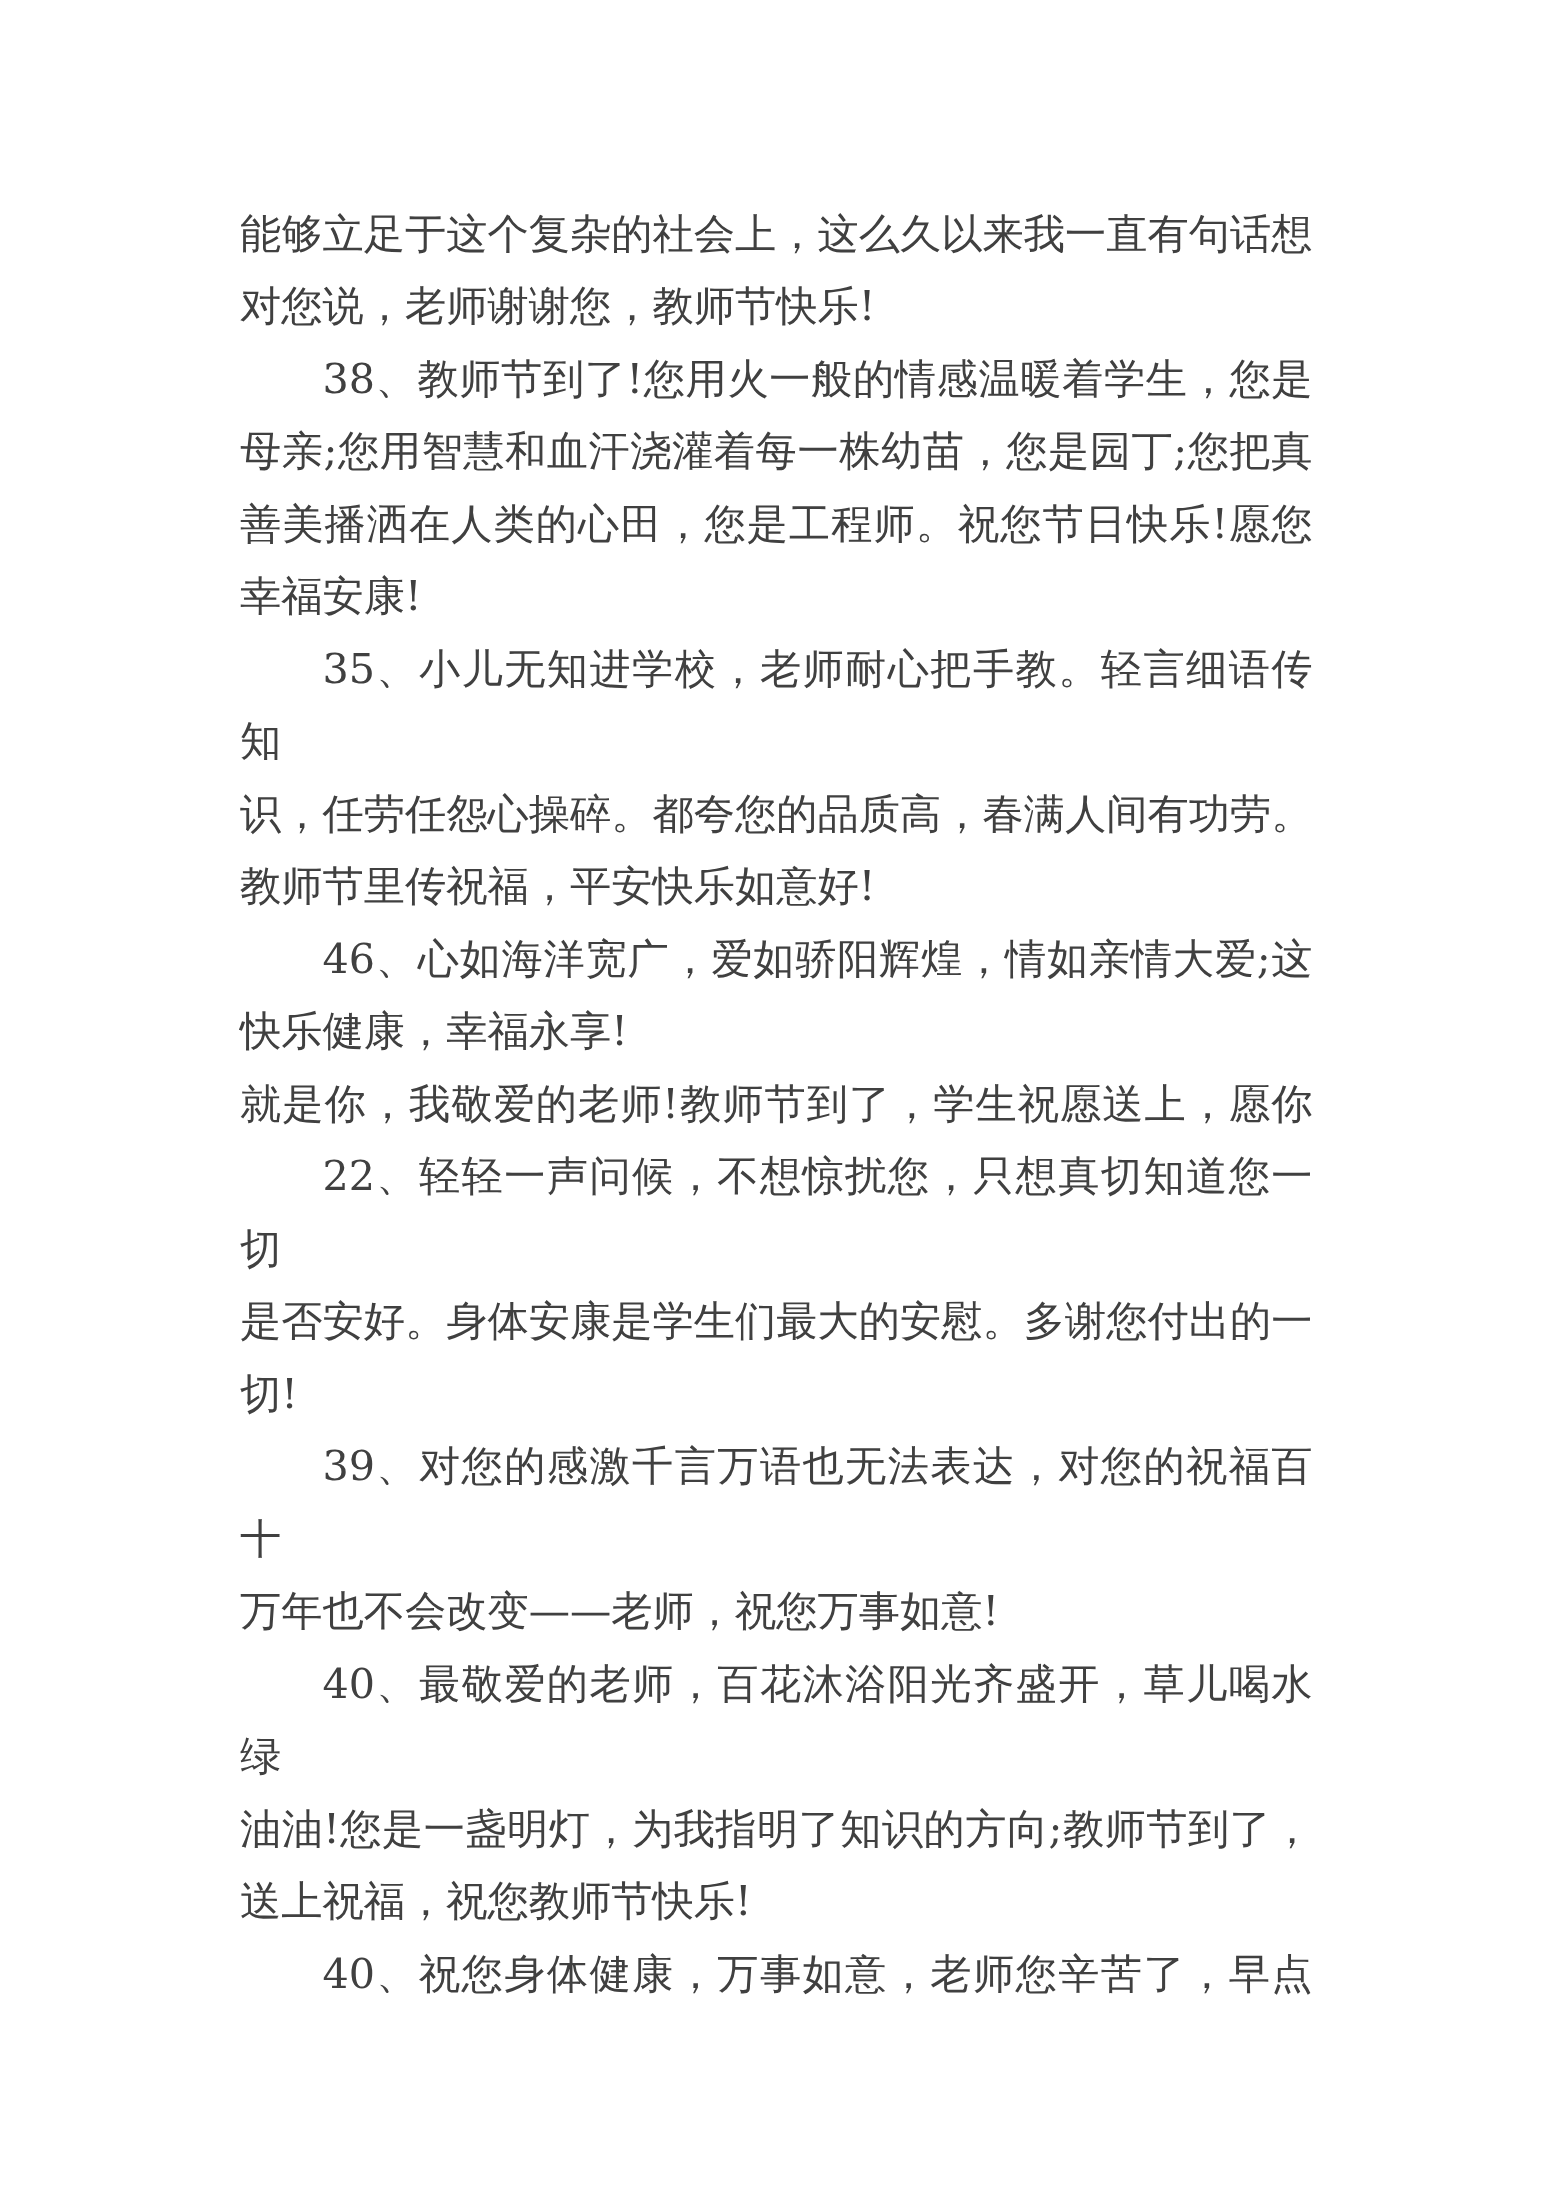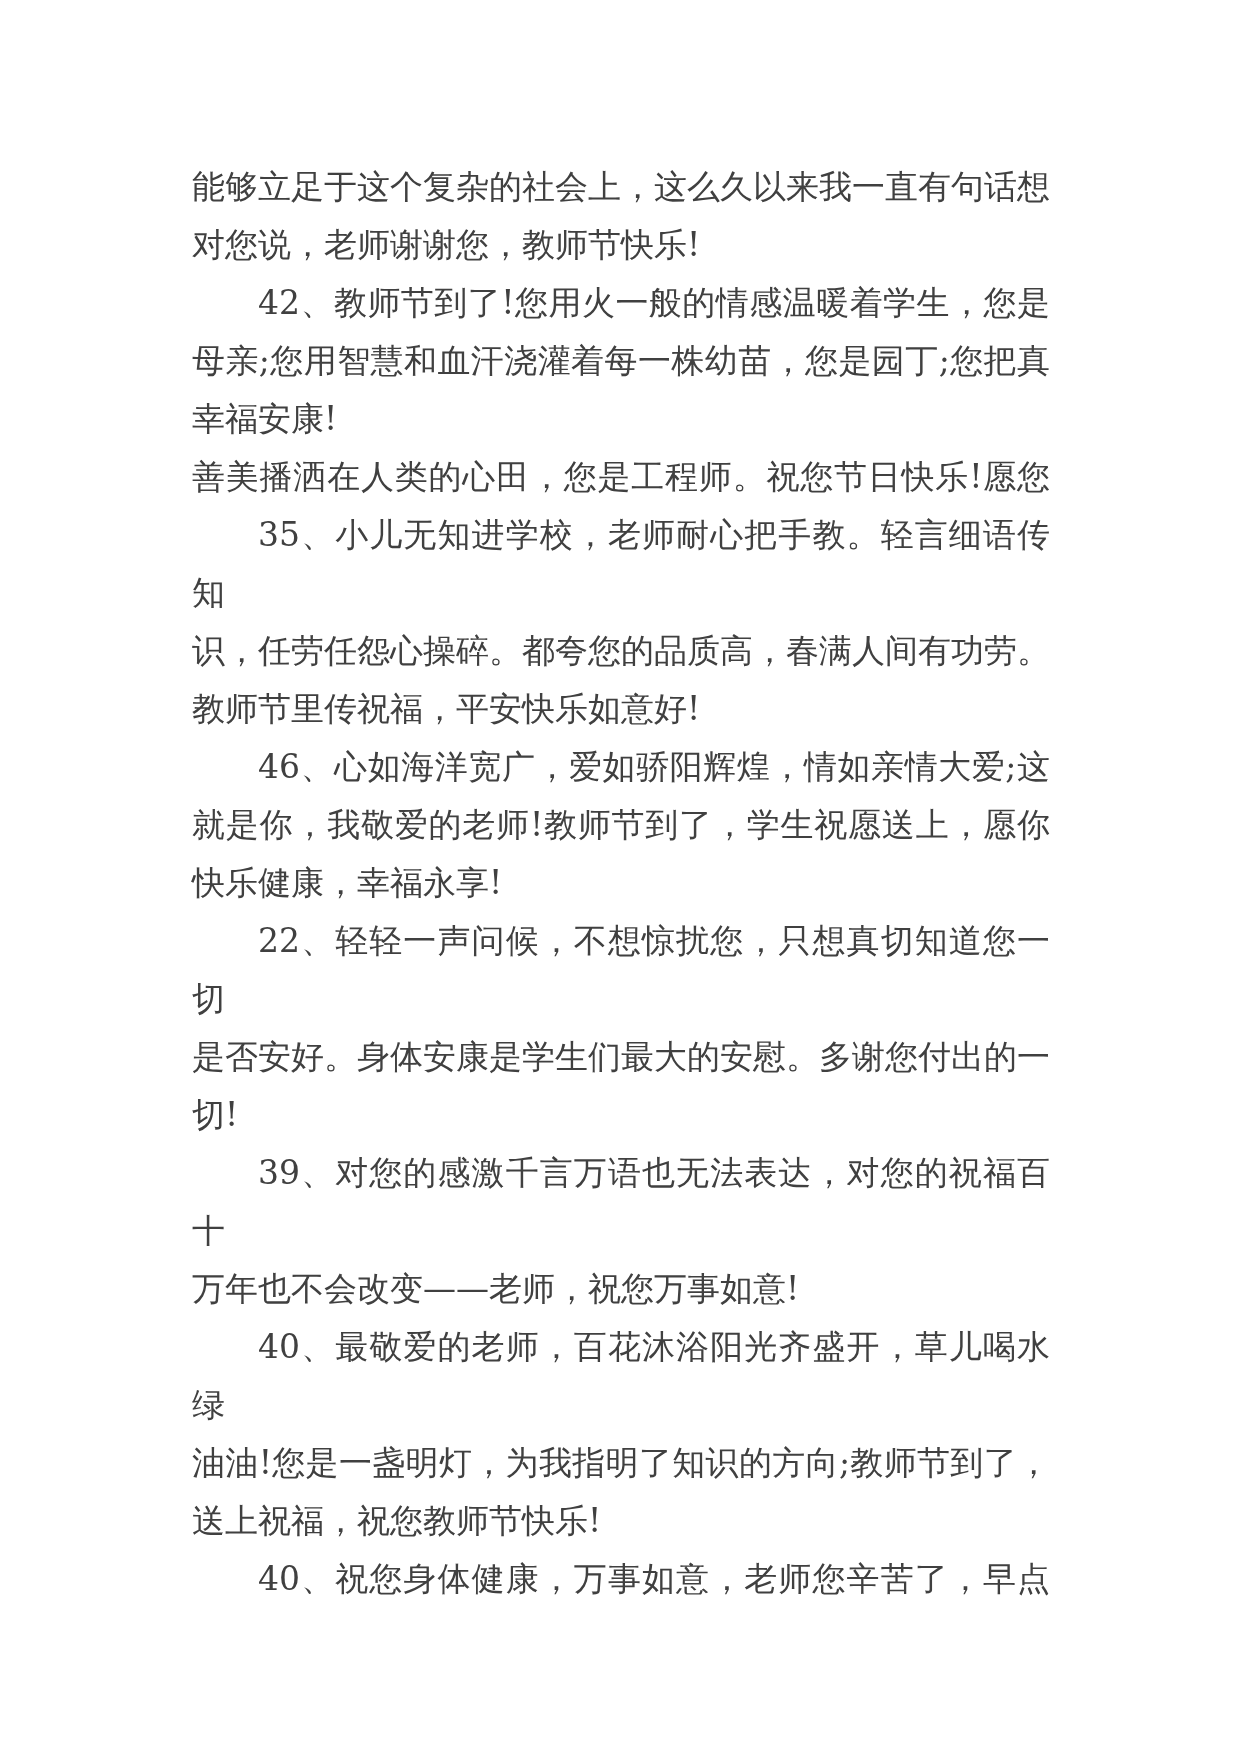--- a/index.html
+++ b/index.html
@@ -45,37 +45,37 @@
 
 <div class="page">
   <div class="text-block">
 
     <div class="para">
       <div class="ln fill">能够立足于这个复杂的社会上，这么久以来我一直有句话想</div>
       <div class="ln last">对您说，老师谢谢您，教师节快乐!</div>
     </div>
 
     <div class="para">
-      <div class="ln fill first">42、教师节到了!您用火一般的情感温暖着学生，您是</div>
+      <div class="ln fill first">38、教师节到了!您用火一般的情感温暖着学生，您是</div>
       <div class="ln fill">母亲;您用智慧和血汗浇灌着每一株幼苗，您是园丁;您把真</div>
+      <div class="ln fill">善美播洒在人类的心田，您是工程师。祝您节日快乐!愿您</div>
       <div class="ln last">幸福安康!</div>
-      <div class="ln fill">善美播洒在人类的心田，您是工程师。祝您节日快乐!愿您</div>
     </div>
 
     <div class="para">
       <div class="ln fill first">35、小儿无知进学校，老师耐心把手教。轻言细语传知</div>
       <div class="ln fill">识，任劳任怨心操碎。都夸您的品质高，春满人间有功劳。</div>
       <div class="ln last">教师节里传祝福，平安快乐如意好!</div>
     </div>
 
 
     <div class="para">
       <div class="ln fill first">46、心如海洋宽广，爱如骄阳辉煌，情如亲情大爱;这</div>
+      <div class="ln last">快乐健康，幸福永享!</div>
       <div class="ln fill">就是你，我敬爱的老师!教师节到了，学生祝愿送上，愿你</div>
-      <div class="ln last">快乐健康，幸福永享!</div>
     </div>
 
     <div class="para">
       <div class="ln fill first">22、轻轻一声问候，不想惊扰您，只想真切知道您一切</div>
       <div class="ln fill">是否安好。身体安康是学生们最大的安慰。多谢您付出的一</div>
       <div class="ln last">切!</div>
     </div>
 
     <div class="para">
       <div class="ln fill first">39、对您的感激千言万语也无法表达，对您的祝福百十</div>

